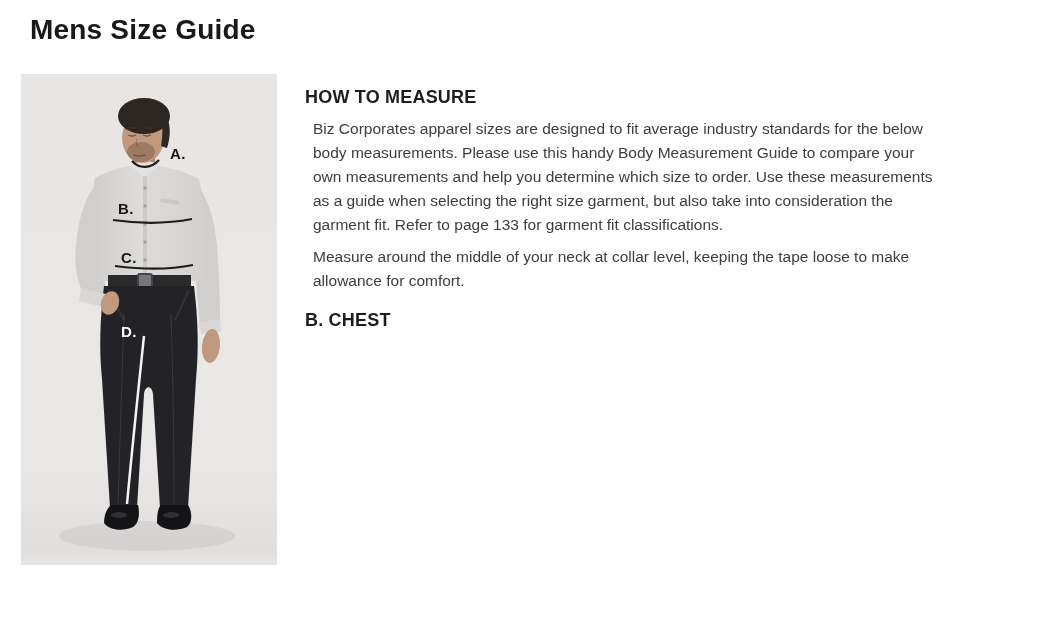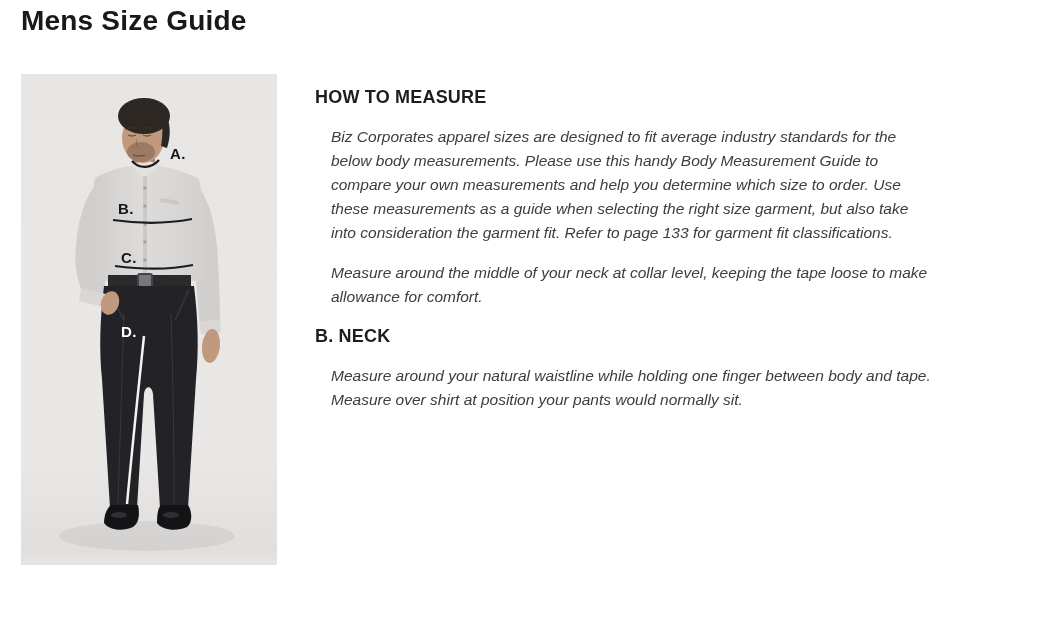--- a/index.html
+++ b/index.html
@@ -11,21 +11,21 @@
     width: 1038px;
     height: 621px;
     background: #ffffff;
     overflow: hidden;
   }
 
   .page-title {
     position: absolute;
     left: 21px;
     top: 4px;
-    margin: 0;
+    margin: 9px;
     font-size: 28px;
     line-height: 34px;
     font-weight: 600;
     letter-spacing: 0.2px;
     color: #191919;
   }
 
   
   .figure {
     position: absolute;
@@ -47,39 +47,38 @@
     user-select: none;
   }
   .fig-label.a { left: 149px; top: 72px; }
   .fig-label.b { left: 97px;  top: 127px; }
   .fig-label.c { left: 100px; top: 176px; }
   .fig-label.d { left: 100px; top: 250px; color: #ffffff; }
 
   
   .text-col {
     position: absolute;
-    left: 315px;
+    left: 305px;
     top: 74px;
     width: 638px;
   }
   .section-heading {
     margin: 16px 0 8px 0;
     font-size: 18px;
     line-height: 23px;
     font-weight: 600;
     color: #1d1d1d;
     letter-spacing: 0.2px;
   }
   .section-heading.first { margin-top: 12px; }
   .section-body {
-    margin: 16px;
+    margin: 8px;
     font-size: 15.5px;
     line-height: 24px;
     color: #3d3d3d;
-    font-style: italic;
   }
 </style>
 </head>
 <body>
 
 <div class="page">
 
   <h1 class="page-title">Mens Size Guide</h1>
 
   <div class="figure">
@@ -158,20 +157,19 @@
     <span class="fig-label d">D.</span>
   </div>
 
   <div class="text-col">
 
     <h2 class="section-heading first">HOW TO MEASURE</h2>
     <p class="section-body">Biz Corporates apparel sizes are designed to fit average industry standards for the below body measurements. Please use this handy Body Measurement Guide to compare your own measurements and help you determine which size to order. Use these measurements as a guide when selecting the right size garment, but also take into consideration the garment fit. Refer to page 133 for garment fit classifications.</p>
 
     <p class="section-body">Measure around the middle of your neck at collar level, keeping the tape loose to make allowance for comfort.</p>
 
-    <h2 class="section-heading">B. NECK</h2>
+    <h2 class="section-heading">B. CHEST</h2>
 
-    <p class="section-body">Measure around your natural waistline while holding one finger between body and tape. Measure over shirt at position your pants would normally sit.</p>
 
 
   </div>
 
 </div>
 
 </body></html>

